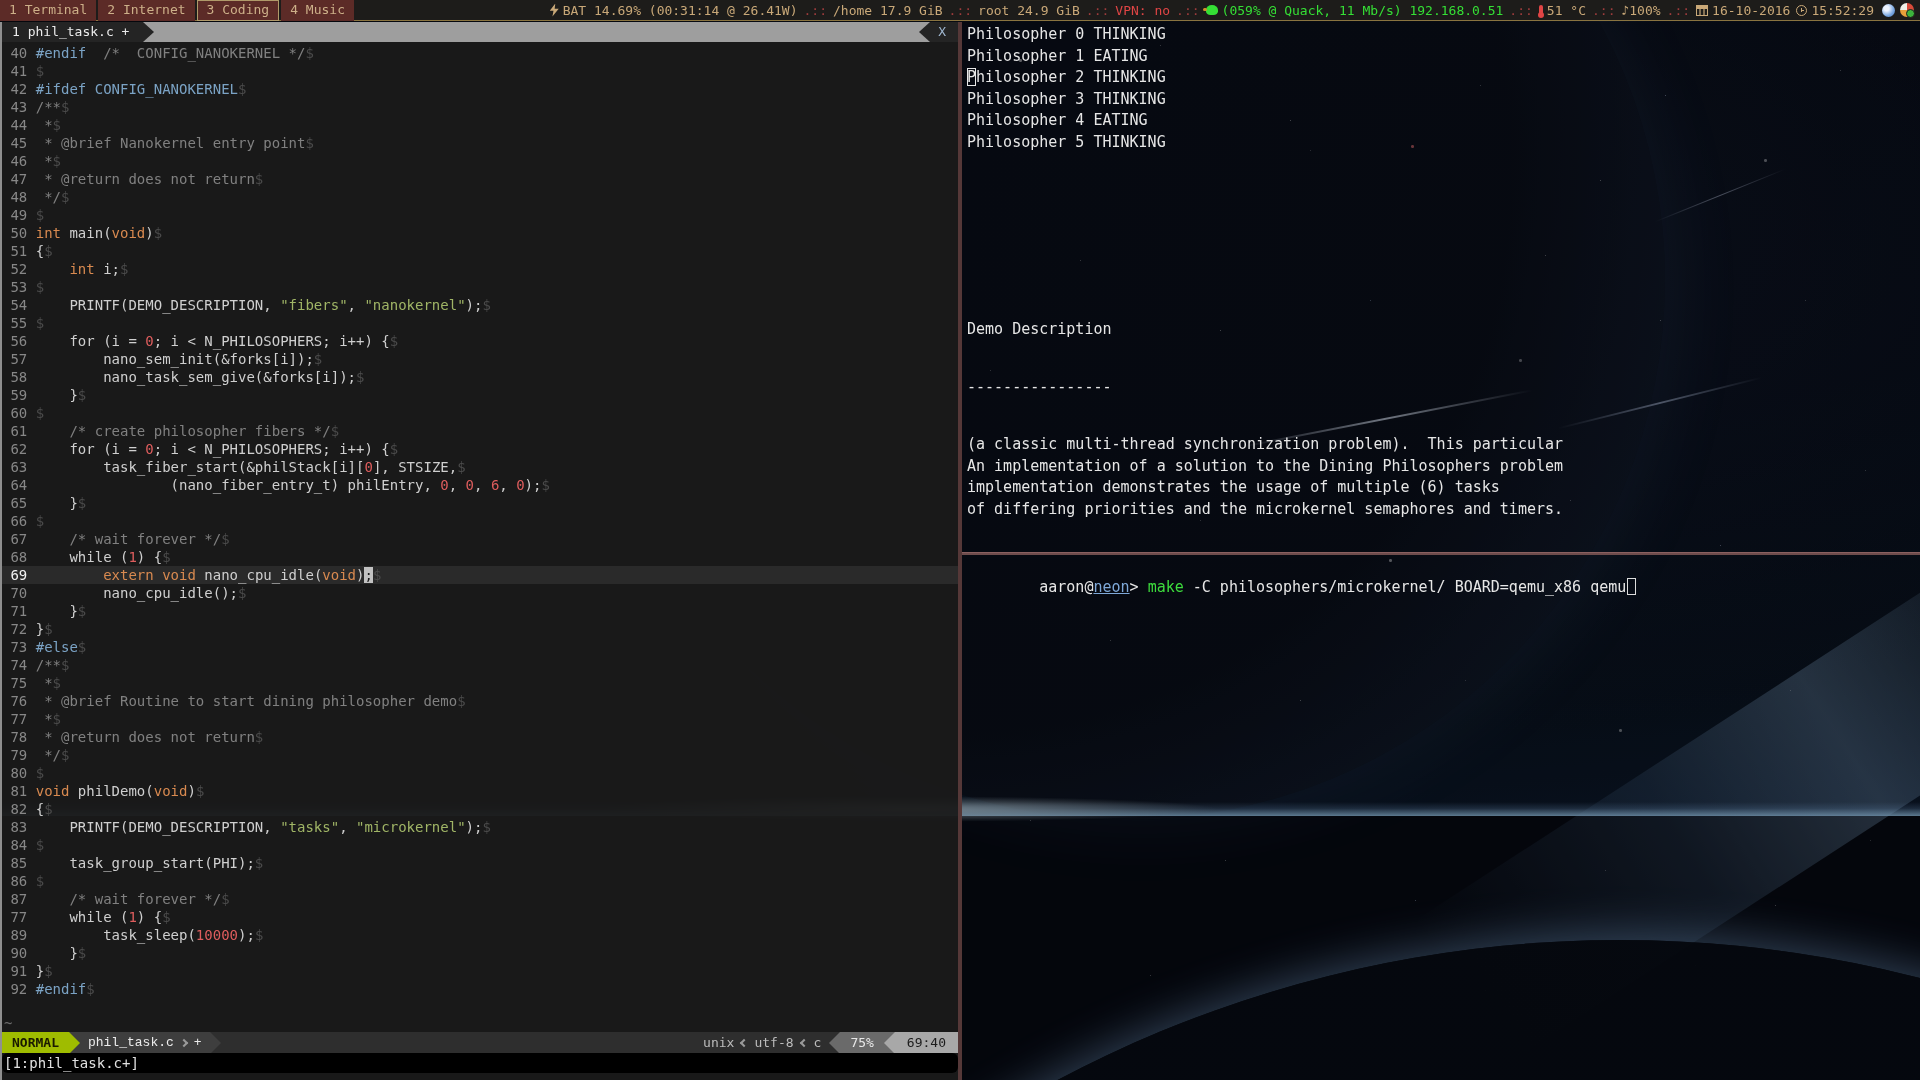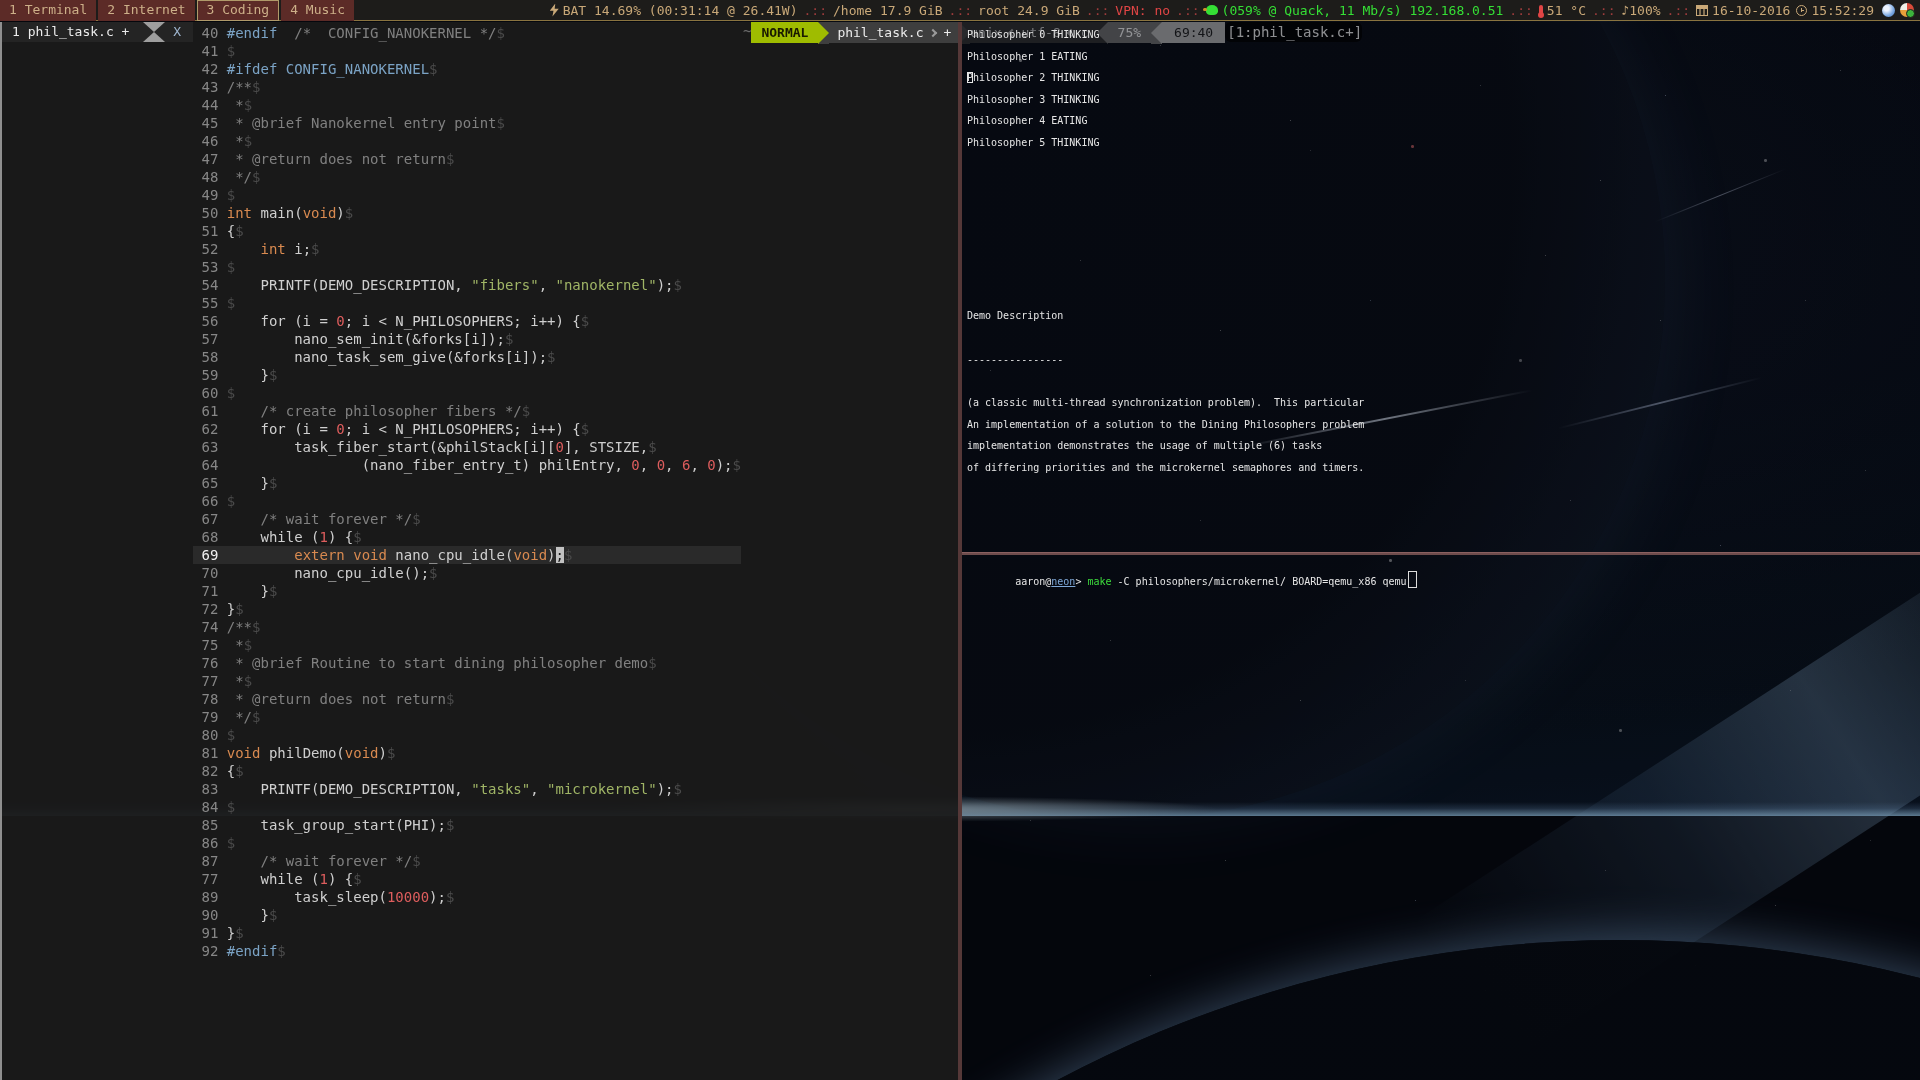--- a/index.html
+++ b/index.html
@@ -86,21 +86,21 @@
   .tray { display:flex; align-items:center; margin:0 6px 0 8px; gap:5px; }
   .tray-bulb { width:13px; height:13px; border-radius:50%;
       background:radial-gradient(circle at 35% 35%, #eef4ff 20%, #7aa7e0 60%, #3d6fb0 100%); }
   .tray-flower { width:14px; height:14px; border-radius:50%; position:relative;
       background:conic-gradient(#d84a3a 0 90deg, #f0f0e8 90deg 180deg, #e8a03a 180deg 270deg, #f0f0e8 270deg 360deg); }
   .tray-flower:before { content:""; position:absolute; right:-1px; bottom:-1px; width:7px; height:7px;
       border-radius:50%; background:#3cb43c; border:1px solid #1d1c1a; }
 
   
   .main { position:absolute; left:0; top:22px; width:1920px; height:1058px; display:flex; z-index:10; }
-  .left-pane { width:958px; display:flex; flex-direction:row; background:rgba(26,26,26,.97);
+  .left-pane { width:958px; display:flex; flex-direction:column; background:rgba(26,26,26,.97);
       border-left:2px solid #8f8f8f; }
   .divider { width:4px; background:#553838; }
   .right-pane { flex:1; position:relative; background:rgba(6,9,16,.38); }
 
   
   .tabbar { height:20px; background:#9e9e9e; display:flex; align-items:stretch; flex:none; }
   .tab-cur { background:#242424; color:#ececec; font-size:13px; line-height:20px; padding:0 6px 0 10px;
       white-space:pre; }
   .arrow-r { width:0; height:0; border-top:10px solid transparent; border-bottom:10px solid transparent;
       border-left:11px solid #242424; }
@@ -120,41 +120,41 @@
   .eol { color:#4a4a4a; }
   .cur { background:#c2c2c2; color:#1a1a1a; }
   .tilde { color:#6a6a6a; height:18px; line-height:18px; padding-left:2px; font-size:14px; }
   .code-fill { flex:1; }
 
   
   .airline { height:21px; display:flex; align-items:stretch; background:#2e2e2e; font-size:13px; flex:none; }
   .al-mode { background:#9fbc00; color:#1a1a00; font-weight:bold; padding:0 10px; line-height:21px; }
   .al-arr-r1 { width:0;height:0;border-top:11px solid transparent;border-bottom:11px solid transparent;
       border-left:11px solid #9fbc00; background:#3e3e3e; }
-  .al-file { background:#3e3e3e; color:#ececec; padding:0 8px; line-height:21px; display:flex; align-items:center; }
+  .al-file { background:#3e3e3e; color:#ececec; padding:0 8px; line-height:21px; display:flex; align-items:center;font-family:Liberation Mono, monospace; }
   .chev { display:inline-block; width:6px; height:6px; border-top:2px solid #9a9a9a;
       border-right:2px solid #9a9a9a; margin:0 7px; }
   .chev.r { transform:rotate(45deg); } .chev.l { transform:rotate(-135deg); }
   .al-arr-r2 { width:0;height:0;border-top:11px solid transparent;border-bottom:11px solid transparent;
       border-left:11px solid #3e3e3e; background:#2e2e2e; }
   .al-fill { flex:1; }
   .al-right { display:flex; align-items:center; color:#bcbcbc; }
   .al-arr-l1 { width:0;height:0;border-top:11px solid transparent;border-bottom:11px solid transparent;
       border-right:11px solid #6a6a6a; }
   .al-pct { background:#6a6a6a; color:#e8e8e8; padding:0 10px; line-height:21px; }
   .al-arr-l2 { width:0;height:0;border-top:11px solid transparent;border-bottom:11px solid transparent;
       border-right:11px solid #a8a8a8; background:#6a6a6a; }
   .al-pos { background:#a8a8a8; color:#1c1c1c; padding:0 12px; line-height:21px; }
 
   .screenline { height:20px; background:#000; color:#e0e0e0; font-size:14px; line-height:20px;
       padding-left:2px; flex:none;border-radius:6px; }
   .bottomgap { height:9px; background:transparent; flex:none; }
 
   
-  .term { position:absolute; color:#e6e6e6; font-size:10px; white-space:pre; }
+  .term { position:absolute; color:#e6e6e6; font-size:15px; white-space:pre; }
   .tl { height:21.5px; line-height:21.5px; }
   .phil-block { left:5px; top:2px; }
   .demo-block { left:5px; top:261px; }
   .hcur { outline:1px solid #e8e8e8; outline-offset:-1px; }
   .hsplit { position:absolute; left:0; top:530px; width:100%; height:3px; background:#6e4c4c;
       border-top:1px solid #8a6060; }
   .prompt-line { left:5px; top:538px; }
   .p-host { color:#7ea8d8; text-decoration:underline; }
   .p-make { color:#3ddc3d; }
   .p-cursor { display:inline-block; width:9px; height:17px; border:1px solid #dcdcdc;
@@ -252,20 +252,21 @@
           <div class="cl"><span class="ln">63</span><span class="pl">        task_fiber_start(&amp;philStack[i][</span><span class="num">0</span><span class="pl">], STSIZE,</span><span class="eol">$</span></div>
           <div class="cl"><span class="ln">64</span><span class="pl">                (nano_fiber_entry_t) philEntry, </span><span class="num">0</span><span class="pl">, </span><span class="num">0</span><span class="pl">, </span><span class="num">6</span><span class="pl">, </span><span class="num">0</span><span class="pl">);</span><span class="eol">$</span></div>
           <div class="cl"><span class="ln">65</span><span class="pl">    }</span><span class="eol">$</span></div>
           <div class="cl"><span class="ln">66</span><span class="eol">$</span></div>
           <div class="cl"><span class="ln">67</span><span class="pl">    </span><span class="com">/* wait forever */</span><span class="eol">$</span></div>
           <div class="cl"><span class="ln">68</span><span class="pl">    while (</span><span class="num">1</span><span class="pl">) {</span><span class="eol">$</span></div>
           <div class="cl hl"><span class="ln">69</span><span class="pl">        </span><span class="kw">extern</span><span class="pl"> </span><span class="kw">void</span><span class="pl"> nano_cpu_idle(</span><span class="kw">void</span><span class="pl">)</span><span class="cur">;</span><span class="eol">$</span></div>
           <div class="cl"><span class="ln">70</span><span class="pl">        nano_cpu_idle();</span><span class="eol">$</span></div>
           <div class="cl"><span class="ln">71</span><span class="pl">    }</span><span class="eol">$</span></div>
           <div class="cl"><span class="ln">72</span><span class="pl">}</span><span class="eol">$</span></div>
+          <div class="cl"><span class="ln">73</span><span class="pp">#else</span><span class="eol">$</span></div>
           <div class="cl"><span class="ln">74</span><span class="com">/**</span><span class="eol">$</span></div>
           <div class="cl"><span class="ln">75</span><span class="com"> *</span><span class="eol">$</span></div>
           <div class="cl"><span class="ln">76</span><span class="com"> * @brief Routine to start dining philosopher demo</span><span class="eol">$</span></div>
           <div class="cl"><span class="ln">77</span><span class="com"> *</span><span class="eol">$</span></div>
           <div class="cl"><span class="ln">78</span><span class="com"> * @return does not return</span><span class="eol">$</span></div>
           <div class="cl"><span class="ln">79</span><span class="com"> */</span><span class="eol">$</span></div>
           <div class="cl"><span class="ln">80</span><span class="eol">$</span></div>
           <div class="cl"><span class="ln">81</span><span class="kw">void</span><span class="pl"> philDemo(</span><span class="kw">void</span><span class="pl">)</span><span class="eol">$</span></div>
           <div class="cl"><span class="ln">82</span><span class="pl">{</span><span class="eol">$</span></div>
           <div class="cl"><span class="ln">83</span><span class="pl">    PRINTF(DEMO_DESCRIPTION, </span><span class="str">"tasks"</span><span class="pl">, </span><span class="str">"microkernel"</span><span class="pl">);</span><span class="eol">$</span></div>

